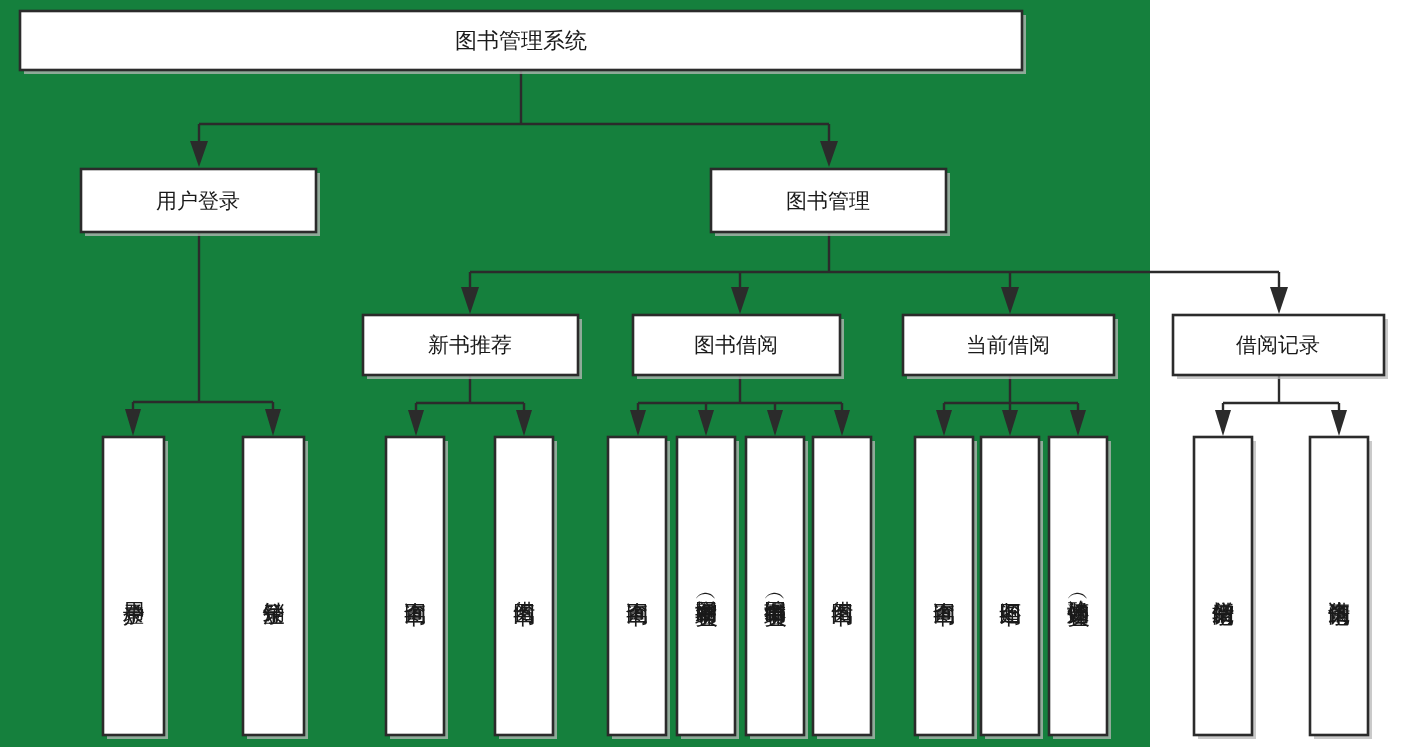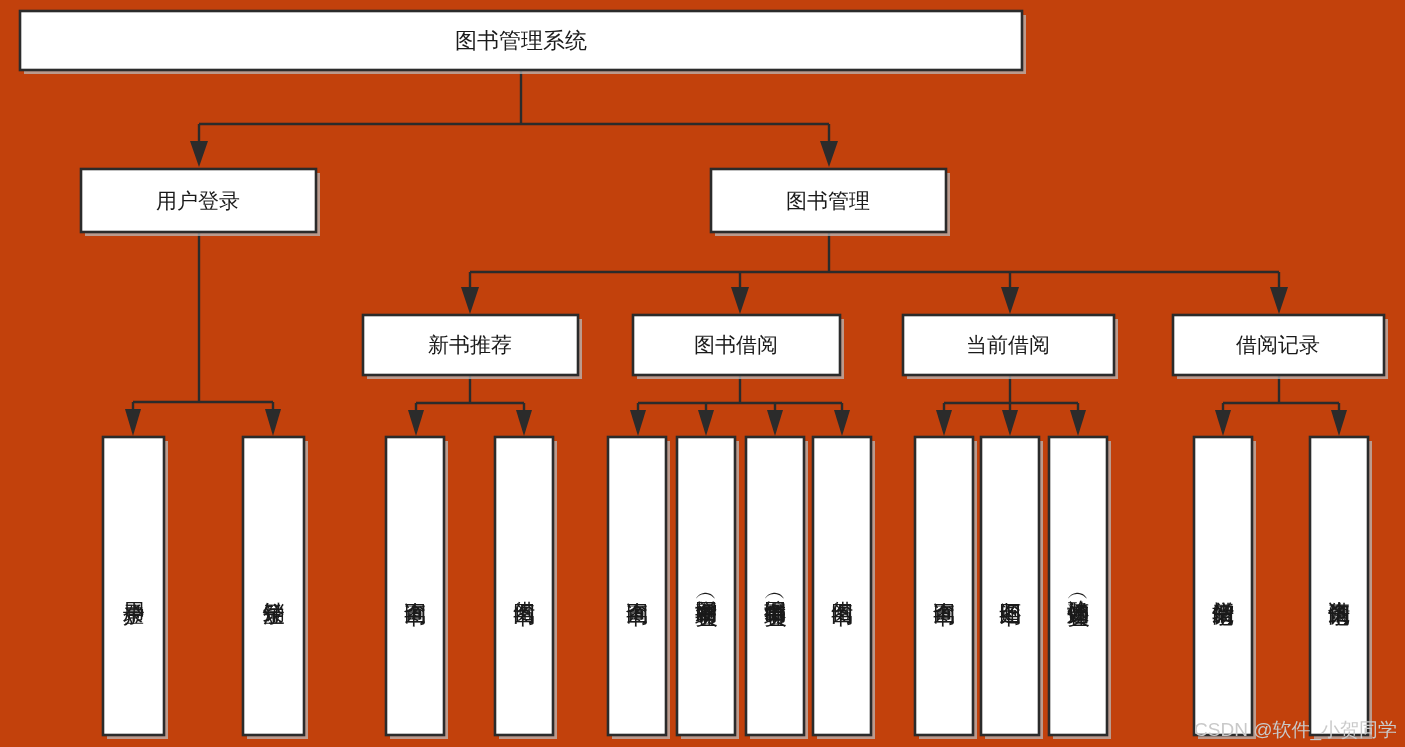--- a/index.html
+++ b/index.html
@@ -8,23 +8,23 @@
     background: #ffffff;
   }
   body {
     width: 1405px;
     height: 747px;
     font-family: "Liberation Sans", "DejaVu Sans", sans-serif;
     overflow: hidden;
   }
   #diagram-root {
     position: relative;
-    width: 1405px;
+    width: 1150px;
     height: 747px;
-    background: #c2410c;
+    background: #15803d;
   }
   svg.diagram-canvas {
     position: absolute;
     top: 0;
     left: 0;
     width: 1405px;
     height: 747px;
     display: block;
   }
   .node-box {
@@ -253,15 +253,14 @@
   <div class="vert-label" style="left:746px; top:437px; width:58px; height:298px;">编辑图书（管理员）</div>
   <div class="vert-label" style="left:813px; top:437px; width:58px; height:298px;">借阅图书</div>
 
   <div class="vert-label" style="left:915px; top:437px; width:58px; height:298px;">查询图书</div>
   <div class="vert-label" style="left:981px; top:437px; width:58px; height:298px;">归还图书</div>
   <div class="vert-label" style="left:1049px; top:437px; width:58px; height:298px;">确认归还（管理员）</div>
 
   <div class="vert-label" style="left:1194px; top:437px; width:58px; height:298px;">新增借阅记录</div>
   <div class="vert-label" style="left:1310px; top:437px; width:58px; height:298px;">查询借阅记录</div>
 
-  <div class="watermark">CSDN @软件_小贺同学</div>
 
 </div>
 
 </body></html>

